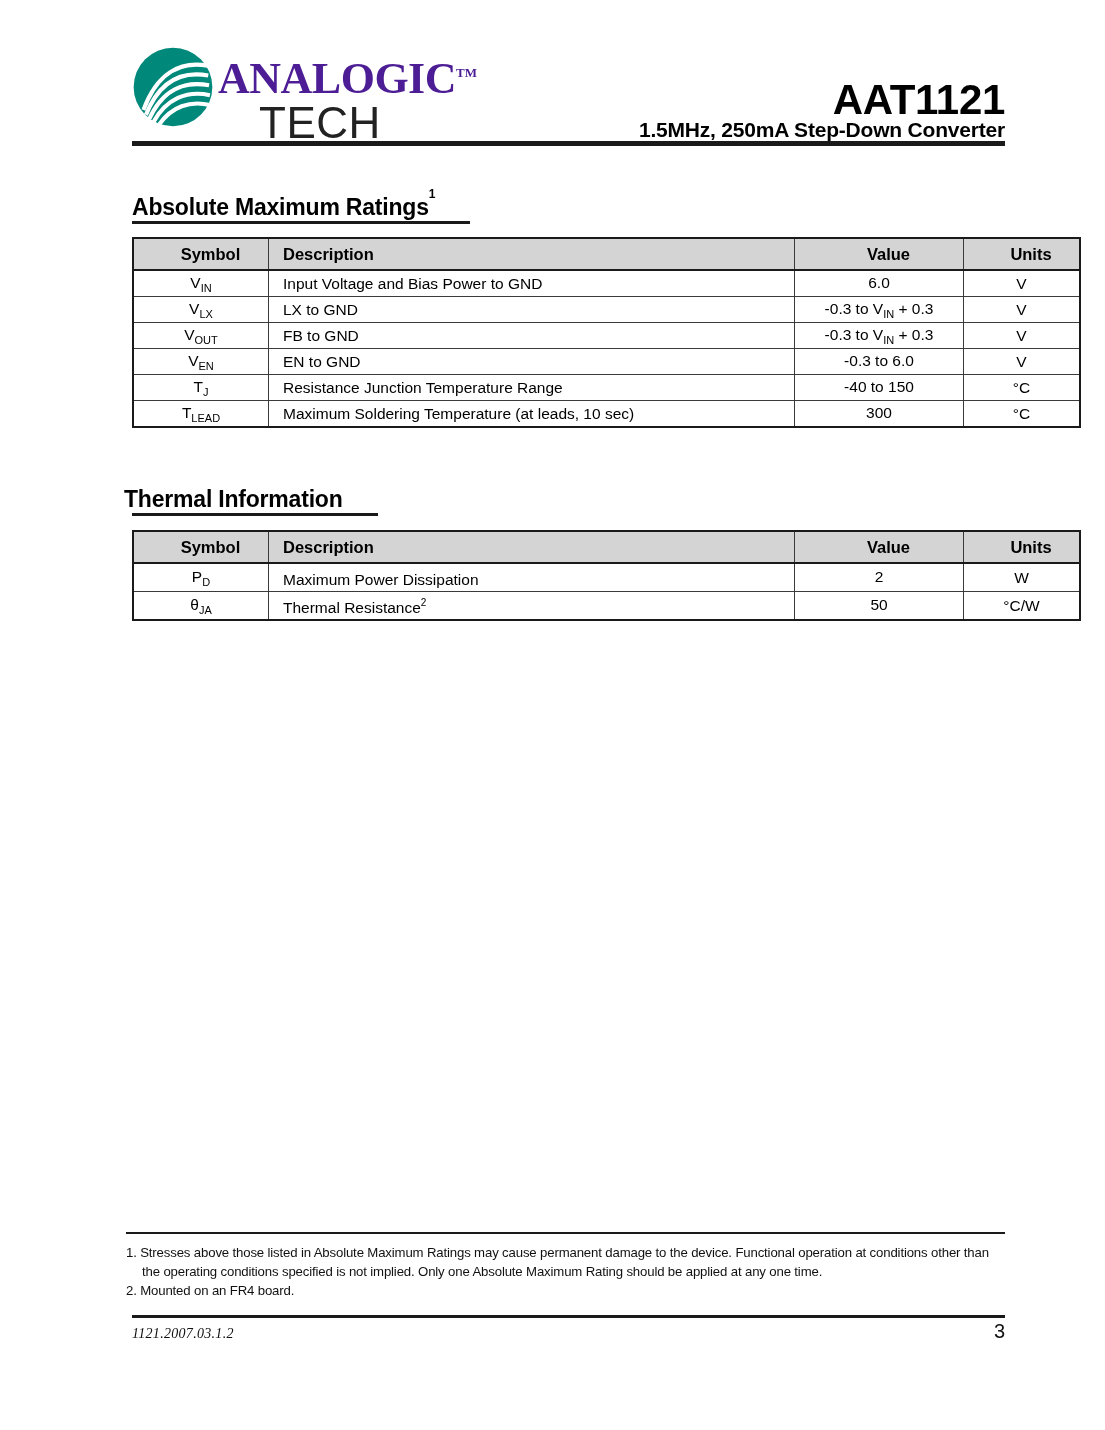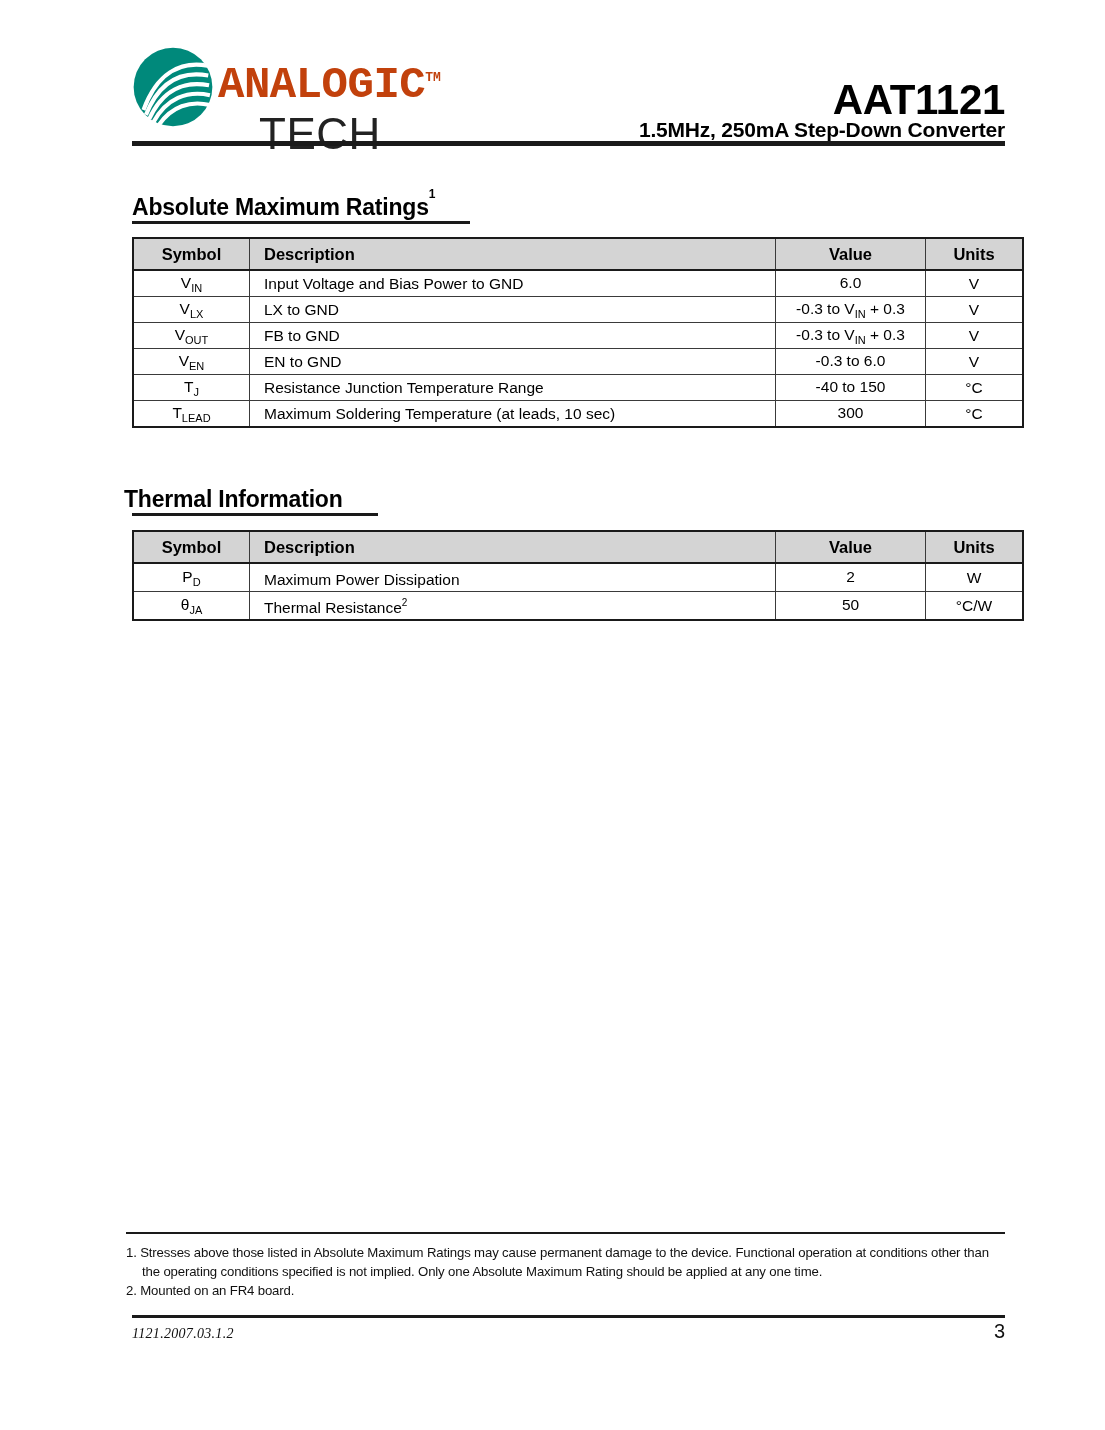--- a/index.html
+++ b/index.html
@@ -45,23 +45,23 @@
   }
   .logo-words {
     margin-left: 4px;
     margin-top: 4px;
     position: relative;
   }
   .logo-line1 {
     font-size: 44px;
     font-weight: bold;
     letter-spacing: -0.5px;
-    line-height: 56px;
-    color: #c2410c;
-    font-family: Liberation Mono, monospace;
+    line-height: 46px;
+    color: #4c1d95;
+    font-family: Liberation Serif, serif;
   }
   .logo-tm {
     font-size: 13px;
     vertical-align: super;
     font-weight: bold;
     letter-spacing: 0;
   }
   .logo-line2 {
     font-size: 44px;
     font-weight: 300;
@@ -138,20 +138,21 @@
     line-height: 23px;
     vertical-align: middle;
   }
   .dtable thead th {
     background: #d4d4d4;
     font-weight: bold;
     font-size: 16.5px;
     height: 30px;
     line-height: 30px;
     border-bottom: 2px solid #1a1a1a;
+    padding-left: 19px;
   }
   .dtable .col-sym  { width: 115px; text-align: center; }
   .dtable .col-desc { width: 511px; text-align: left; padding-left: 14px; margin-top: 24px; }
   .dtable .col-val  { width: 149px; text-align: center; }
   .dtable .col-unit { width: 96px;  text-align: center; }
 
   .dtable thead .col-desc { padding-left: 14px; }
 
   .sub {
     font-size: 11px;

